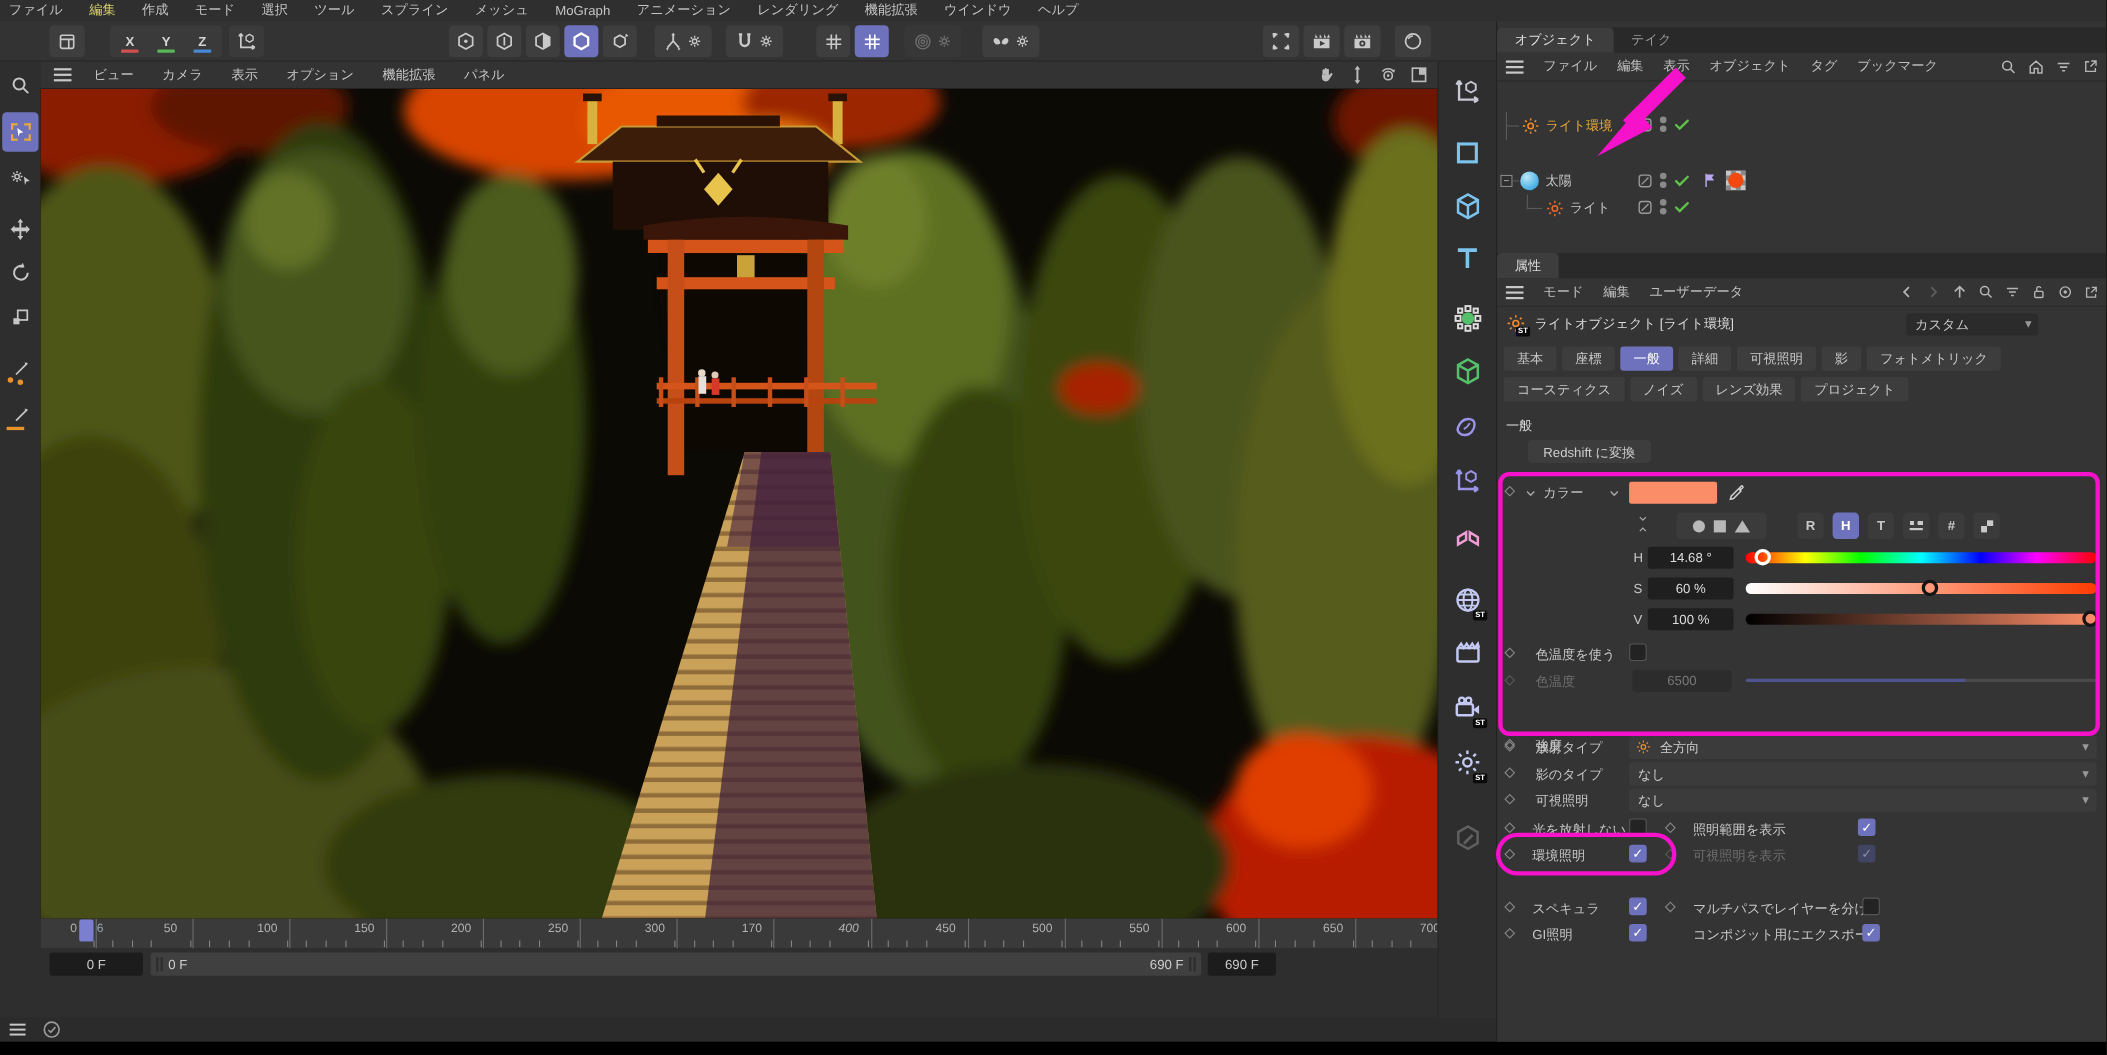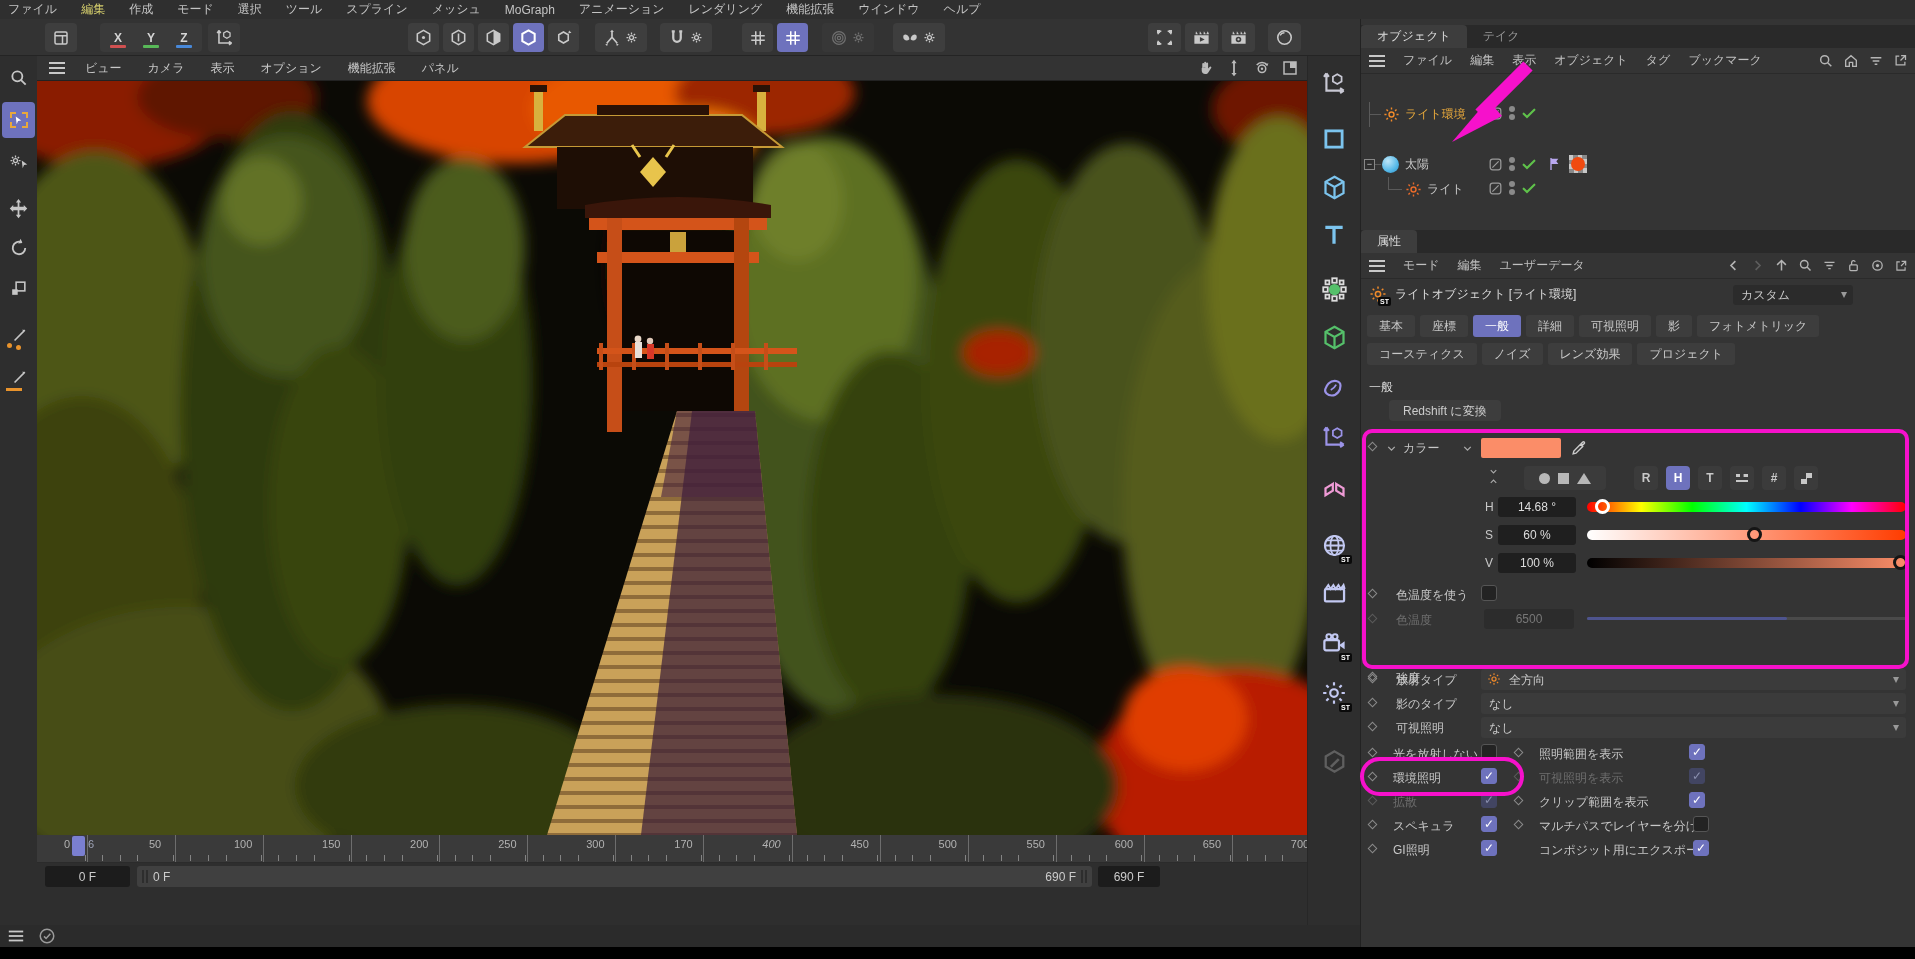--- a/index.html
+++ b/index.html
@@ -1086,28 +1086,20 @@
       <span class="cb on" style="left:328px;top:1px"></span>
     </div>
     <div class="abs" style="left:0;top:748px;width:555px;height:22px">
       <span class="dia" style="left:8px"></span>
       <span class="albl" style="left:32px">環境照明</span>
       <span class="cb on" style="left:120px;top:1px"></span>
       <span class="dia dim" style="left:154px"></span>
       <span class="albl dim" style="left:178px">可視照明を表示</span>
       <span class="cb on dis" style="left:328px;top:1px"></span>
     </div>
-    <div class="abs" style="left:0;top:772px;width:555px;height:22px">
-      <span class="dia dim" style="left:8px"></span>
-      <span class="albl dim" style="left:32px">拡散</span>
-      <span class="cb on dis" style="left:120px;top:1px"></span>
-      <span class="dia" style="left:154px"></span>
-      <span class="albl" style="left:178px">クリップ範囲を表示</span>
-      <span class="cb on" style="left:328px;top:1px"></span>
-    </div>
     <div class="abs" style="left:0;top:796px;width:555px;height:22px">
       <span class="dia" style="left:8px"></span>
       <span class="albl" style="left:32px">スペキュラ</span>
       <span class="cb on" style="left:120px;top:1px"></span>
       <span class="dia" style="left:154px"></span>
       <span class="albl" style="left:178px">マルチパスでレイヤーを分ける</span>
       <span class="cb" style="left:332px;top:1px"></span>
     </div>
     <div class="abs" style="left:0;top:820px;width:555px;height:22px">
       <span class="dia" style="left:8px"></span>

